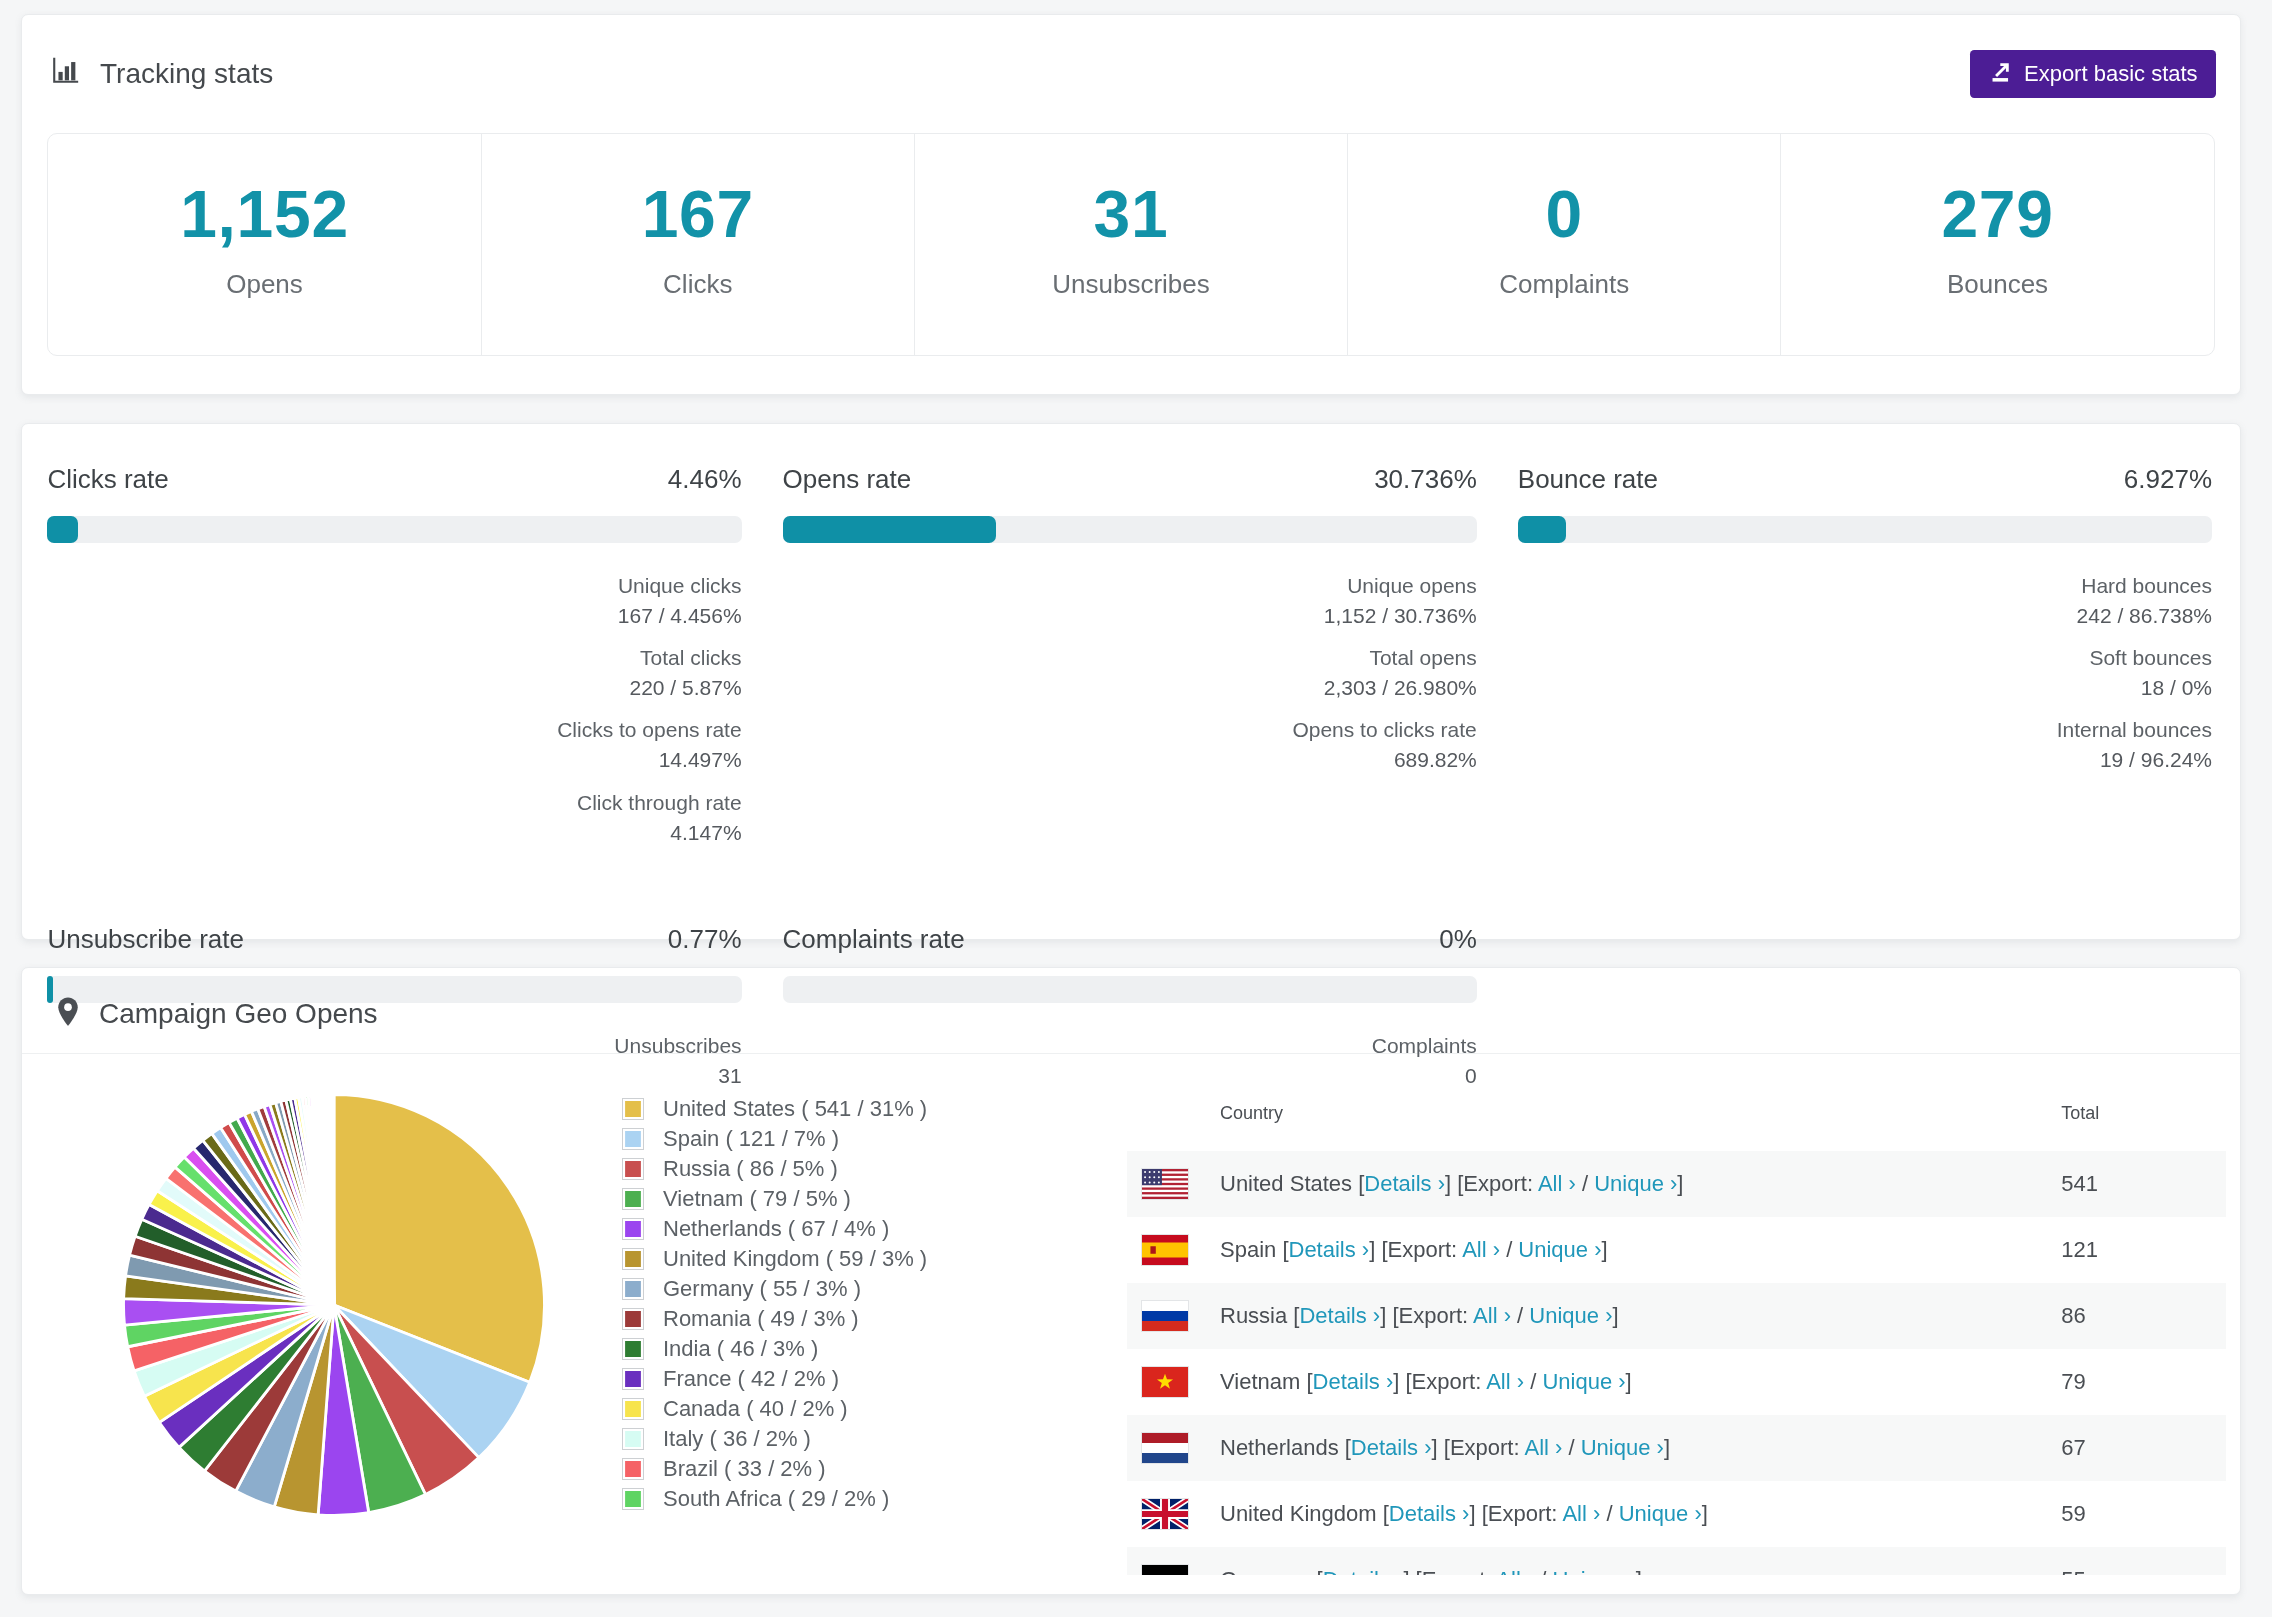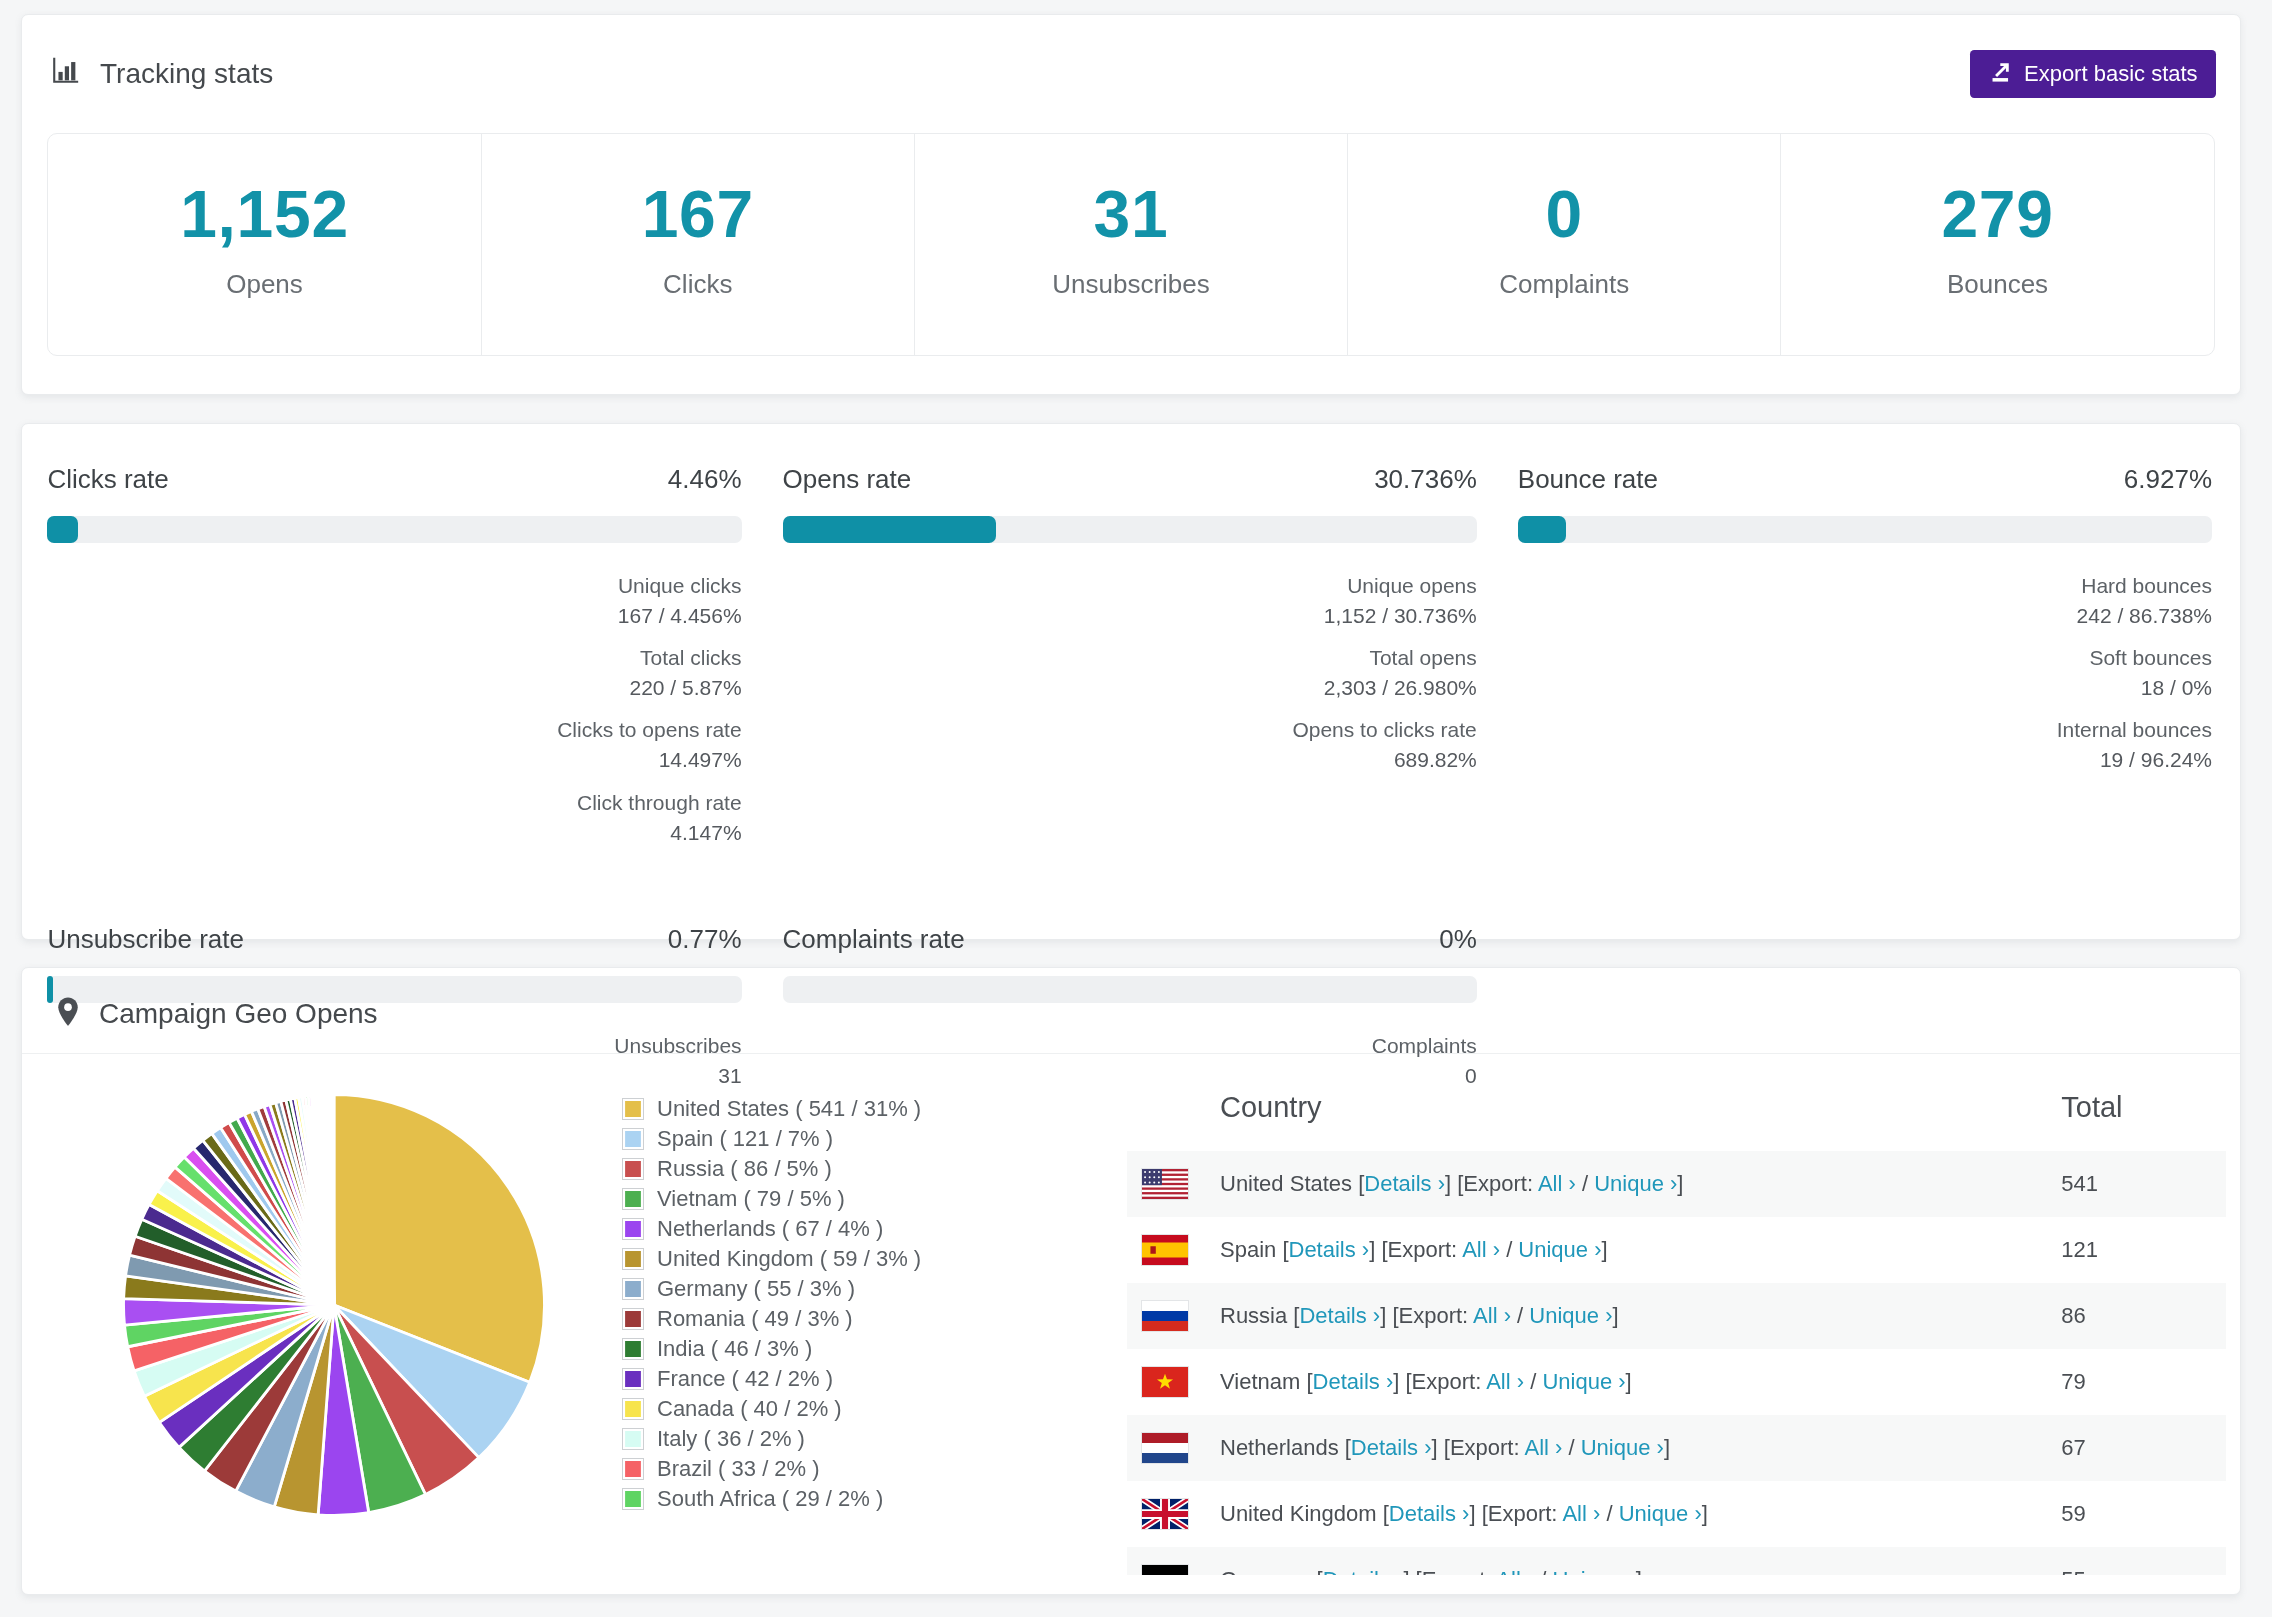--- a/index.html
+++ b/index.html
@@ -31,25 +31,25 @@
   .rate-row .val{white-space:nowrap;line-height:1.1;color:#55595e;}
   .leader{flex:1;border-bottom:2.1px dotted #c5c8ca;margin:0 8.5px 5px;}
   
   .card-geo{margin-top:27px;height:628px;overflow:hidden;}
   .geo-header{display:flex;align-items:center;gap:17px;padding:28px 0 0 32px;}
   .geo-header h2{margin:0;font-size:28px;font-weight:normal;color:#45494d;line-height:31px;}
   .geo-divider{margin-top:22.6px;border-top:1.4px solid #eef0f1;}
   .geo-content{display:flex;}
   .pie-wrap{width:600px;box-sizing:border-box;padding:25.4px 0 0 86px;flex:0 0 auto;}
   .legend{width:505px;box-sizing:border-box;padding-top:40px;flex:0 0 auto;}
-  .legend-item{display:flex;align-items:center;gap:13px;height:30px;font-size:22px;color:#5c6166;}
+  .legend-item{display:flex;align-items:center;gap:19px;height:30px;font-size:22px;color:#5c6166;}
   .swatch{width:20px;height:20px;border:1.4px solid #cdd0d3;box-shadow:inset 0 0 0 2.1px #fff;flex:0 0 auto;}
   .geo-table{flex:1;margin-right:14px;height:521px;overflow:hidden;}
   .geo-table-header{display:flex;height:97px;align-items:flex-end;padding:0 0 27px 93px;
-    font-size:29px;color:#4a4e53;box-sizing:border-box;}
+    font-size:18px;color:#4a4e53;box-sizing:border-box;}
   .geo-table-header .col-country{flex:1;}
   .geo-table-header .col-total{width:176px;padding-left:11.3px;box-sizing:border-box;}
   .geo-row{display:flex;align-items:center;height:66px;padding-left:14px;font-size:22px;color:#4a4e53;}
   .geo-row:nth-child(odd){background:#f7f8f8;}
   .flag{width:48px;height:32px;margin-right:31px;flex:0 0 auto;border:0.7px solid #e3e5e7;box-sizing:border-box;}
   .country-cell{flex:1;white-space:nowrap;}
   .country-cell a{color:#2097ba;text-decoration:none;}
   .total-cell{width:176px;padding-left:11.3px;box-sizing:border-box;}
 </style>
 </head>

